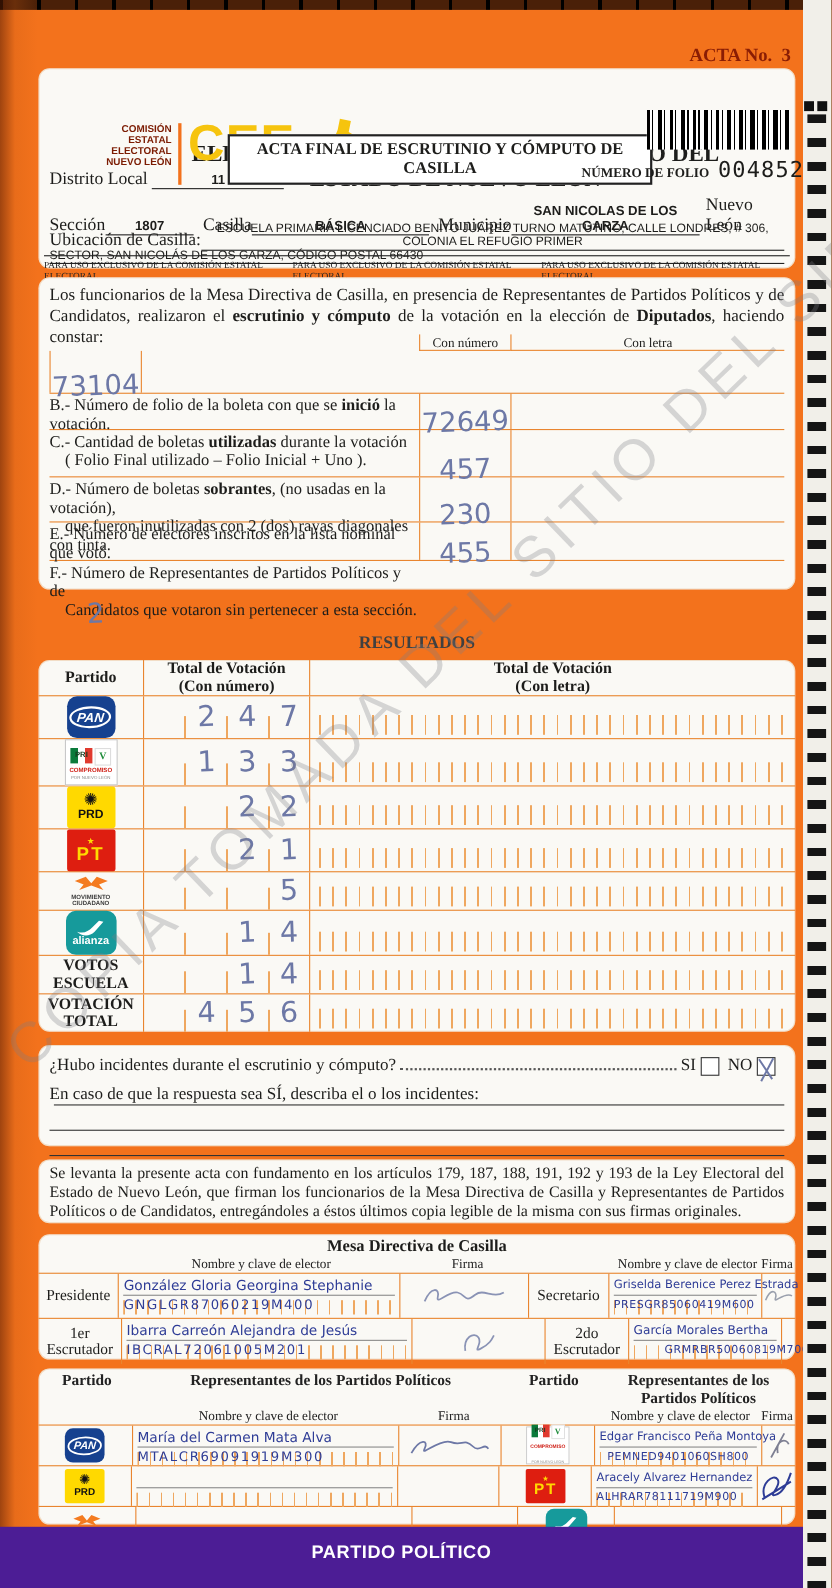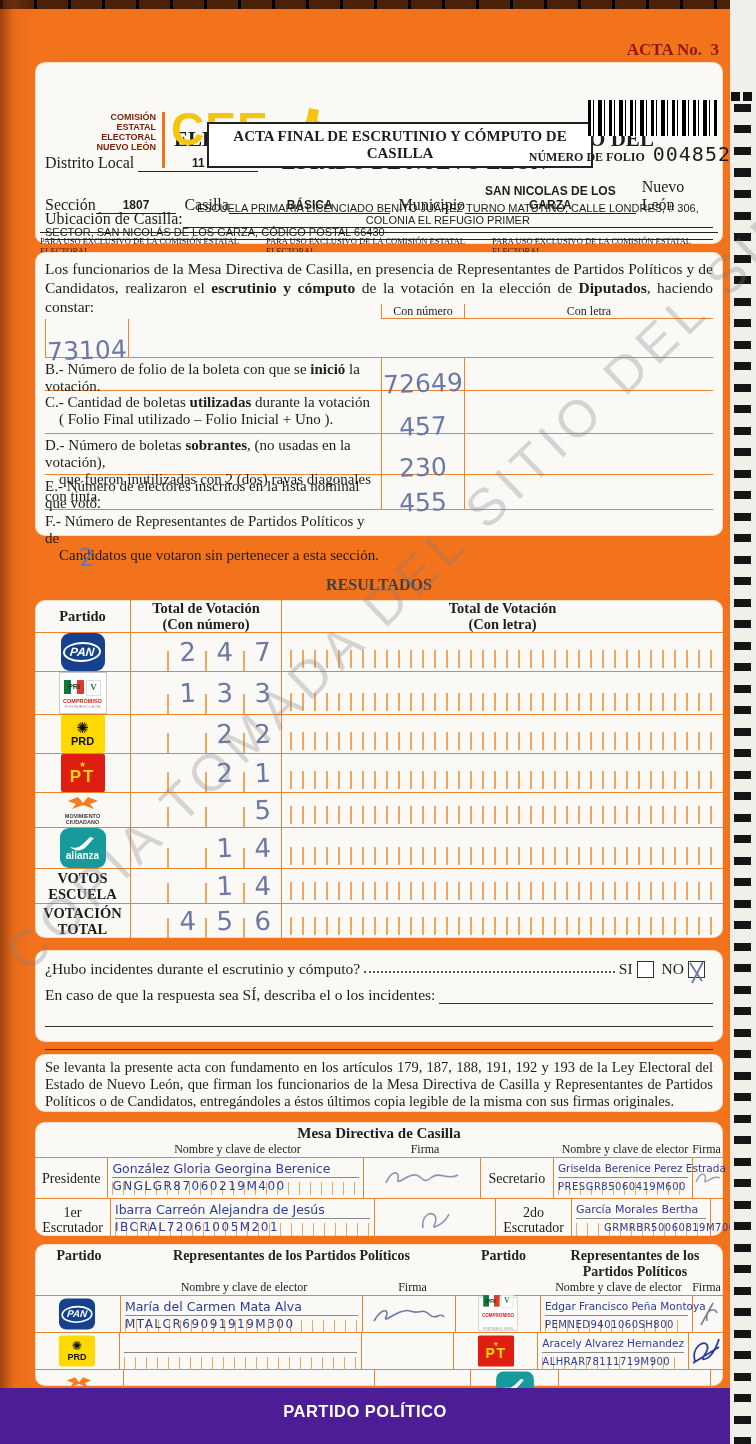--- a/index.html
+++ b/index.html
@@ -88,21 +88,21 @@
   .lg-mc{width:52px;}
   .lg-mc .txt{font-family:"Liberation Sans",sans-serif;font-weight:bold;font-size:5.5px;color:#3c3c3c;line-height:6px;text-align:center;}
   .lg-al{width:46px;height:40px;background:#169a9b;border-radius:9px;}
   .lg-al .txt{color:#fff;font-family:"Liberation Sans",sans-serif;font-weight:bold;font-size:10px;line-height:10px;}
   .logo-sm{transform:scale(.82);}
   
   #panel-inc .line1{display:flex;align-items:center;padding:10px 10px 0 10px;font-size:15.5px;}
   #panel-inc .dots{flex:1;border-bottom:2px dotted #555;margin:0 4px 4px 4px;height:10px;}
   .chk{width:15px;height:15px;border:1.5px solid #333;display:inline-block;margin:0 8px 0 4px;position:relative;background:#fff;}
   .chk svg{position:absolute;left:-3px;top:-3px;overflow:visible;}
-  #panel-inc .line2{padding:8px 10px 0 10px;font-size:15.5px;display:flex;}
+  #panel-inc .line2{padding:8px 10px 0 10px;font-size:15.5px;display:flex;flex-direction:column;}
   #panel-inc .wline{flex:1;border-bottom:1.5px solid #333;margin-left:4px;}
   #panel-inc .blank{border-bottom:1.5px solid #333;margin:22px 10px 0 10px;}
   
   #panel-legal p{margin:0;padding:5px 10px;font-size:14.5px;line-height:17px;text-align:justify;}
   
   .tbl-title{text-align:center;font-weight:bold;font-size:15px;padding-top:3px;}
   .cols-head{display:flex;font-size:12px;text-align:center;color:#222;}
   .grid-row{display:flex;border-top:1px solid #e9852f;}
   .role{display:flex;align-items:center;justify-content:center;text-align:center;font-size:14px;line-height:15px;}
   .namecell{padding:2px 4px 0 4px;position:relative;border-left:1px solid #e9852f;border-right:1px solid #e9852f;}
@@ -418,21 +418,21 @@
       <div style="width:75px;"></div>
       <div style="width:255px;">Nombre y clave de elector</div>
       <div style="width:120px;">Firma</div>
       <div style="width:75px;"></div>
       <div style="width:130px;">Nombre y clave de elector</div>
       <div style="flex:1;">Firma</div>
     </div>
     <div class="grid-row" style="height:40px;">
       <div class="role" style="width:75px;">Presidente</div>
       <div class="namecell" style="width:255px;">
-        <span class="nm hw-ink">González Gloria Georgina Berenice</span>
+        <span class="nm hw-ink">González Gloria Georgina Stephanie</span>
         <span class="cl hw-ink">GNGLGR87060219M400</span>
       </div>
       <div class="sig" style="width:120px;">
         <svg width="80" height="26" viewBox="0 0 80 26">
             <path d="M4 18 C10 4 18 6 16 14 C14 22 26 8 34 10 C42 12 40 20 50 12 C58 6 66 16 76 10" stroke="#8a93b5" stroke-width="1.6" fill="none"></path>
           </svg>
       </div>
       <div class="role" style="width:75px;border-left:1px solid #e9852f;">Secretario</div>
       <div class="namecell" style="width:130px;">
         <span class="nm hw-ink" style="font-size:10.5px;">Griselda Berenice Perez Estrada</span>
@@ -497,21 +497,21 @@
       <div class="role" style="width:87px;border-left:1px solid #e9852f;">
           <div class="logo lg-pri logo-sm">
         <div class="minis">
               <div class="pri">PRI</div>
               <div class="pvem">V</div>
             </div>
         <div class="t1">COMPROMISO</div>
             <div class="t2">POR NUEVO LEÓN</div>
       </div>
         </div>
-      <div class="namecell" style="width:143px;">
+      <div class="namecell" style="width:143px;text-align:center;">
         <span class="nm hw-ink" style="font-size:10.5px;">Edgar Francisco Peña Montoya</span>
         <span class="cl hw-ink" style="font-size:10px;letter-spacing:.5px;">PEMNED9401060SH800</span>
       </div>
       <div class="sig" style="flex:1;">
         <svg width="30" height="30" viewBox="0 0 30 30">
             <path d="M8 26 L20 4 M14 22 C12 10 22 8 24 14" stroke="#7d7f92" stroke-width="1.6" fill="none"></path>
           </svg>
       </div>
     </div>
     <div class="grid-row" style="height:36px;">

